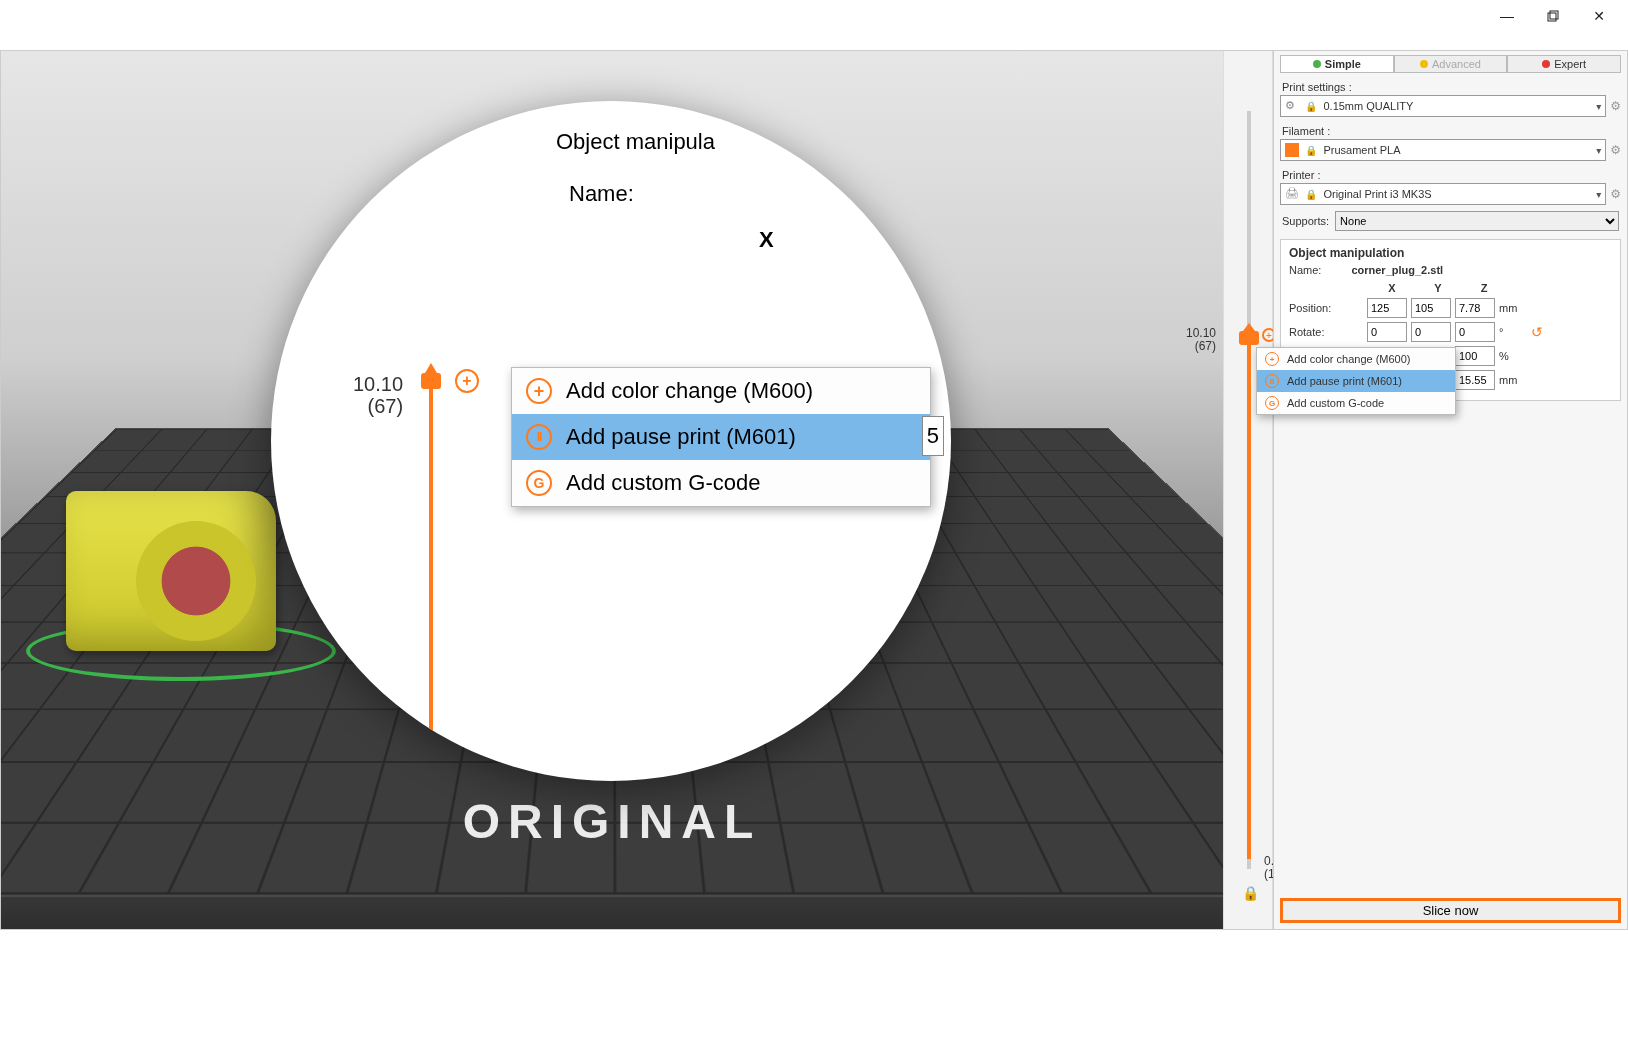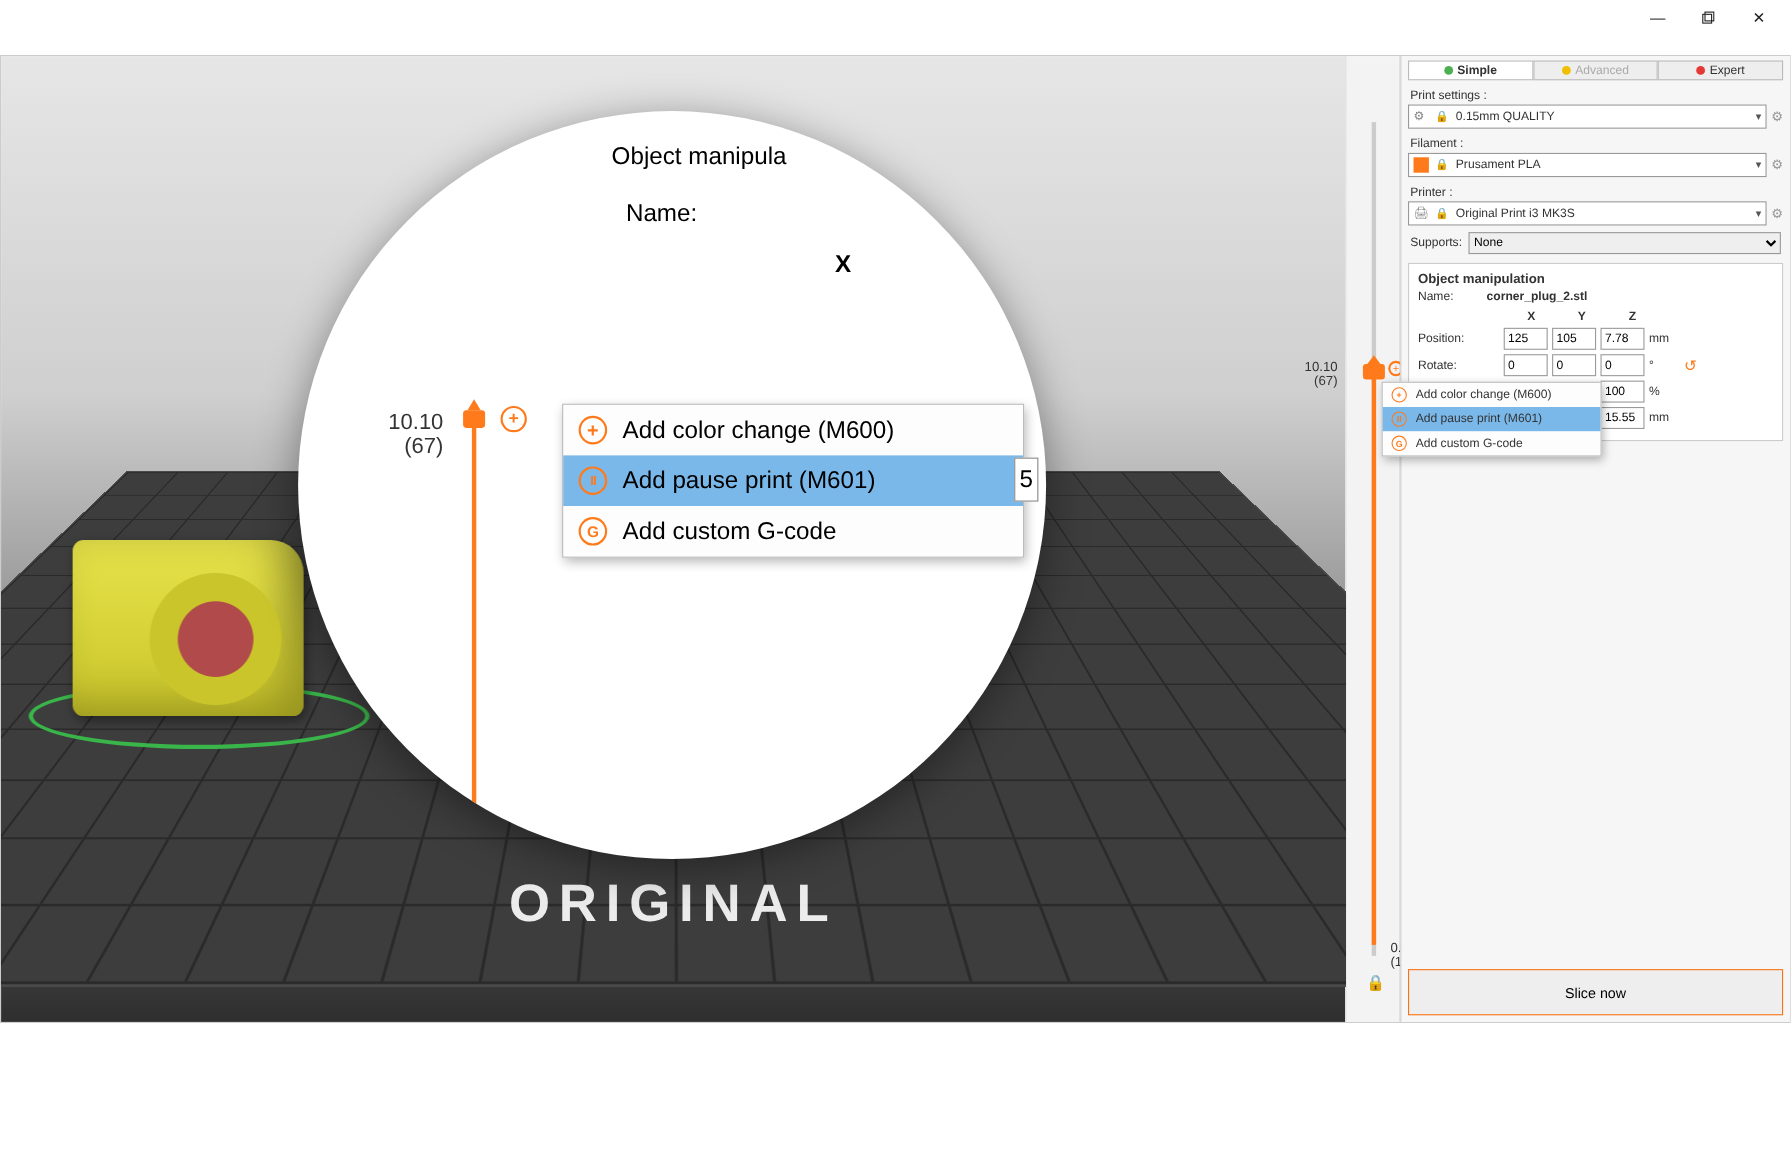--- a/index.html
+++ b/index.html
@@ -102,21 +102,21 @@
 .om-box .reset { color:#ff7a1a; font-size:14px; margin-left:4px; }
 
 
 .small-menu { position:absolute; left:-18px; top:296px; width:200px; background:#fdfdfd; border:1px solid #bbb; box-shadow:2px 3px 8px rgba(0,0,0,.3); font-size:11px; z-index:5; }
 .small-menu .mi { display:flex; align-items:center; gap:8px; padding:4px 8px; }
 .small-menu .mi.hl { background:#7ab8ea; }
 .small-menu .ico2 { width:14px; height:14px; border:1.5px solid #ff7a1a; border-radius:50%; display:flex; align-items:center; justify-content:center; color:#ff7a1a; font-size:8px; font-weight:700; }
 
 
 .slice-row { position: absolute; left:0; right:0; bottom:0; padding: 6px; }
-.slice-btn { width:100%; height:42px; border:1px solid #f97316; background:#eee; font-size:13px; }
+.slice-btn { width:100%; height:25px; border:3px solid #f97316; background:#eee; font-size:13px; }
 
 </style>
 </head>
 <body>
 
 <div class="titlebar">
   <div class="win-btn">—</div>
   <div class="win-btn">
     <svg viewBox="0 0 12 12">
         <rect x="1" y="3" width="8" height="8" fill="none" stroke="#222"></rect>

